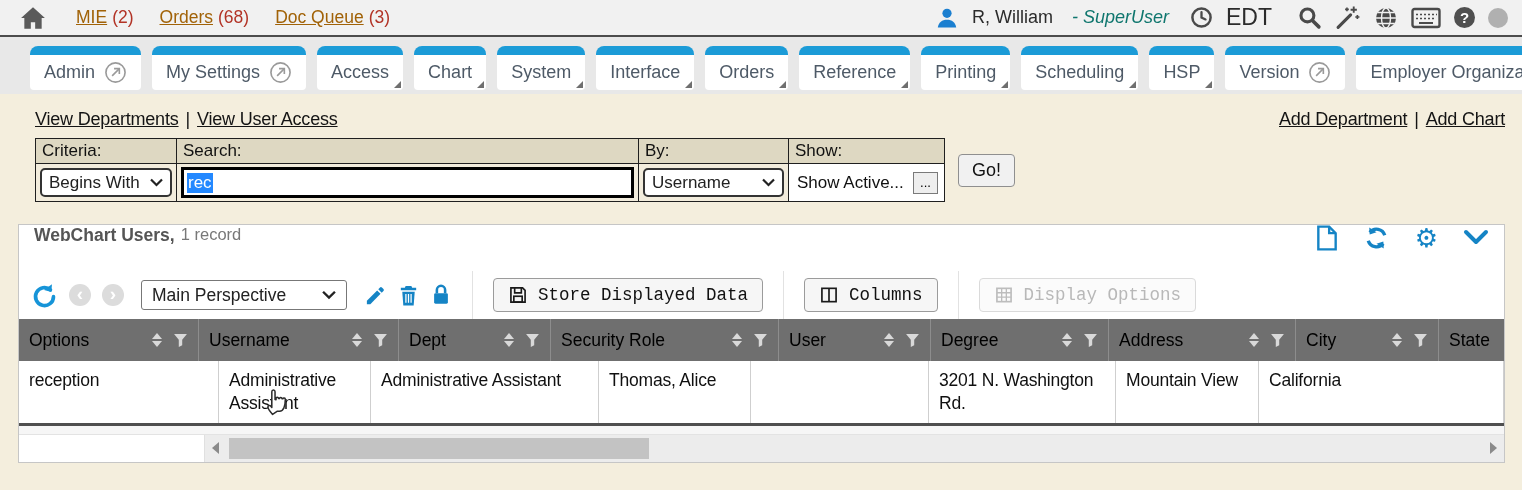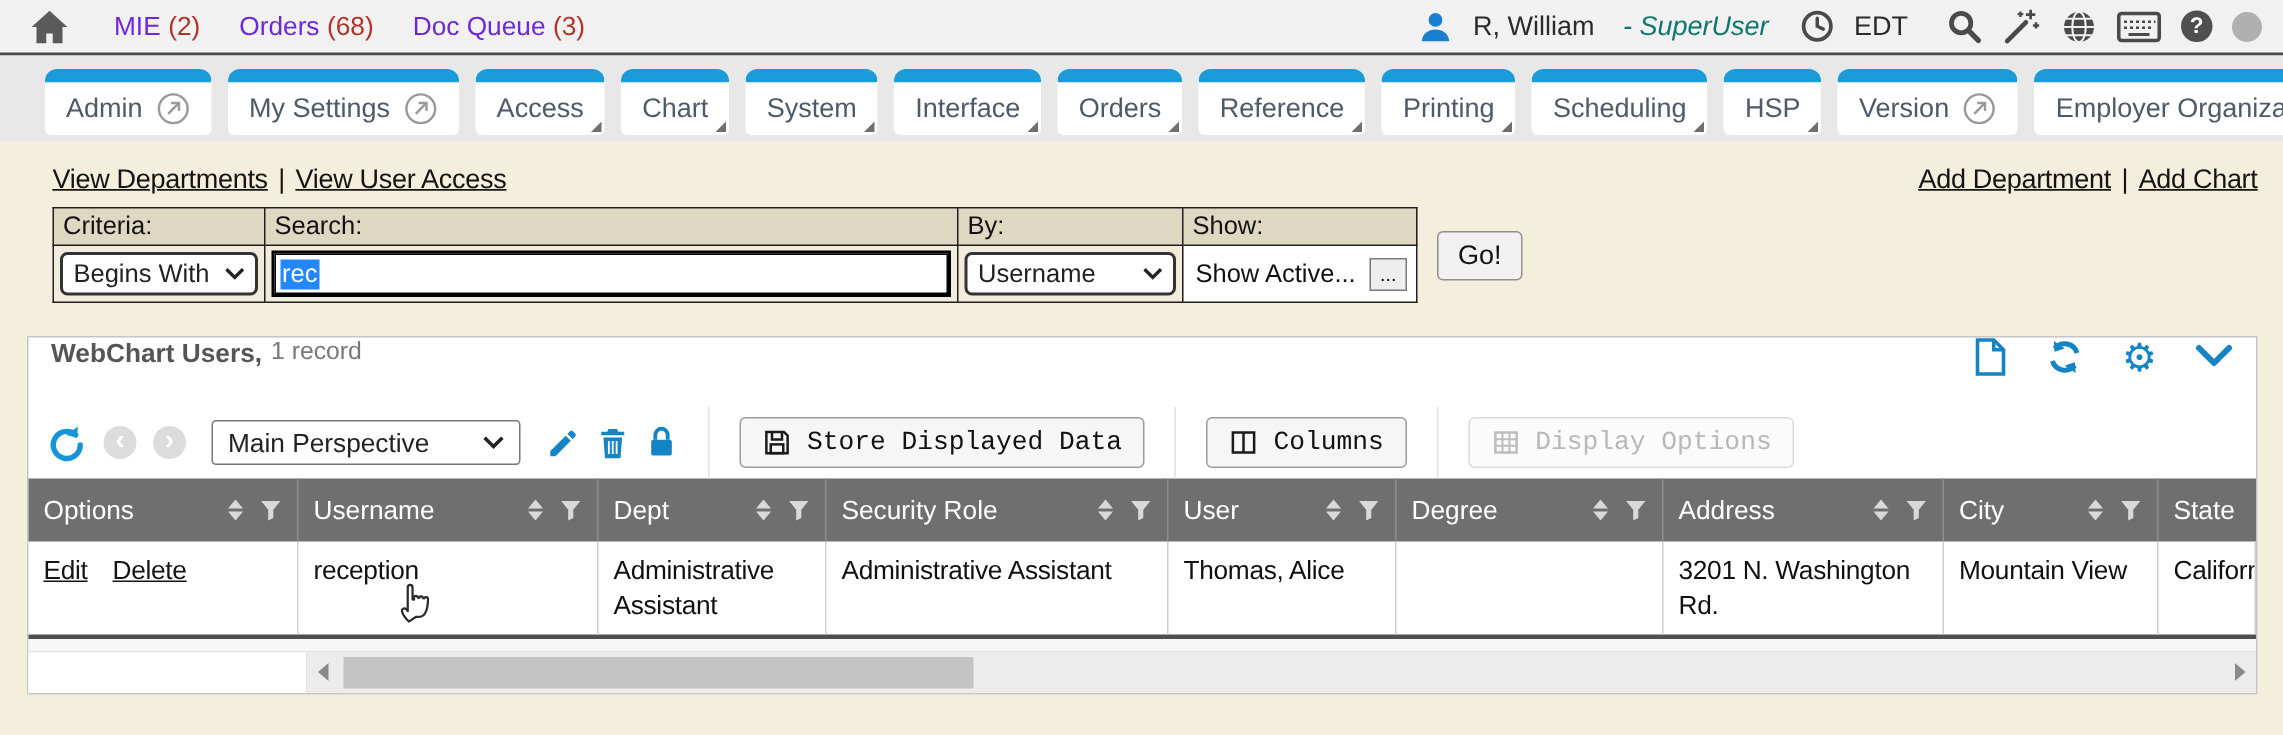--- a/index.html
+++ b/index.html
@@ -5,44 +5,44 @@
   * { margin:0; padding:0; box-sizing:border-box; }
   html,body { width:1522px; height:490px; overflow:hidden; }
   body { font-family:"Liberation Sans", sans-serif; background:#f4eedd; position:relative; color:#222; }
 
   
   .topbar { height:37px; background:#f1f1f1; border-bottom:2px solid #4c4c4c;
             display:flex; align-items:center; padding:0 14px; }
   .homeic { margin:0 0 0 6px; display:flex; }
   .qnav { display:flex; gap:26px; margin-left:30px; font-size:17.5px; }
   .qitem { display:flex; gap:5px; cursor:pointer; }
-  .qlabel { color:#6d28d9; }
+  .qlabel { color:#a16207;text-decoration:underline; }
   .qcount { color:#b23326; }
   .tright { margin-left:auto; display:flex; align-items:center; gap:13px; }
   .uname { font-size:18px; color:#2b2b2b; }
   .urole { font-size:18px; font-style:italic; color:#0f766e; margin-left:6px; }
-  .tz { font-size:18px; color:#2b2b2b; margin-right:6px; }
+  .tz { font-size:23px; color:#2b2b2b; margin-right:6px; }
   .helpic { width:21px; height:21px; border-radius:50%; background:#4f4f4f; color:#fff;
             display:flex; align-items:center; justify-content:center; font-size:15px; font-weight:bold; }
   .presence { width:20px; height:20px; border-radius:50%; background:#b0b0b0; }
 
   
   .tabstrip { height:57px; background:#e8e8e8; display:flex; align-items:flex-end;
               padding:0 0 4px 30px; gap:11px; overflow:hidden; white-space:nowrap; }
   .tab { position:relative; height:44px; background:#fff; border-top:9px solid #1b9bd7;
          border-radius:8px 8px 4px 4px; display:flex; align-items:center; gap:9px;
          padding:0 14px; cursor:pointer; flex:0 0 auto; }
   .tlabel { font-size:18px; color:#4e5a67; }
   .tcorner { position:absolute; right:2px; bottom:2px; width:0; height:0;
              border-left:7px solid transparent; border-bottom:7px solid #6f6f6f; }
   .extic { display:flex; }
 
   
   .linksrow { display:flex; justify-content:space-between; margin:15px 17px 8px 35px;
-              font-size:18px; letter-spacing:-0.2px;text-decoration:underline; }
+              font-size:18px; letter-spacing:-0.2px; }
   .lgroup { display:flex; gap:7px; }
   .alink { color:#141414; text-decoration:underline; cursor:pointer; }
   .lsep { color:#141414; }
 
   
   .formwrap { display:flex; align-items:flex-start; margin:0 0 0 35px; }
   table.sform { border-collapse:collapse; }
   .sform th { background:#ded8c2; border:1px solid #1f1f1f; font-weight:normal;
               text-align:left; font-size:17px; padding:2px 6px; height:25px; color:#111; }
   .sform td { border:1px solid #1f1f1f; padding:3px 4px; height:36px; background:#f2ecdc; vertical-align:middle; }
@@ -77,21 +77,21 @@
            display:flex; align-items:center; justify-content:space-between; padding:0 10px;
            font-size:17.5px; cursor:pointer; margin:0 6px; }
   .toolic { display:flex; cursor:pointer; }
   .vsep { width:1px; align-self:stretch; background:#e2e2e2; margin:0 9px; }
   .tbtn { display:flex; align-items:center; gap:10px; border:1px solid #9b9b9b; border-radius:4px;
           background:#f6f6f6; padding:6px 14px; font-size:17.5px; color:#111; cursor:pointer;
           font-family:Liberation Mono, monospace; }
   .tbtn.disabled { color:#b8b8b8; border-color:#dadada; background:#fbfbfb; cursor:default; }
 
   
-  .thead { display:flex; background:#6f6f6f; color:#ffffff; height:42px; font-size:17.5px; }
+  .thead { display:flex; background:#6f6f6f; color:#000000; height:42px; font-size:17.5px; }
   .th { display:flex; align-items:center; padding:0 10px; border-right:1px solid #8d8d8d; overflow:hidden; }
   .thicons { margin-left:auto; display:flex; align-items:center; gap:11px; padding-left:8px; }
   .sortic { display:flex; flex-direction:column; gap:2px; }
   .sortic i { display:block; width:0; height:0; border-left:5px solid transparent; border-right:5px solid transparent; }
   .sortic i.up { border-bottom:6px solid #d9d9d9; }
   .sortic i.dn { border-top:6px solid #d9d9d9; }
   .c-opt{width:180px;} .c-user{width:200px;} .c-dept{width:152px;} .c-sec{width:228px;}
   .c-usr{width:152px;} .c-deg{width:178px;} .c-addr{width:187px;} .c-city{width:143px;}
   .c-state{flex:1; border-right:none; white-space:nowrap;}
 
@@ -501,24 +501,20 @@
             <path d="M1 1h12L8.6 6.3v5.2L5.4 13V6.3z" fill="#d9d9d9"></path>
           </svg>
         </span>
     </div>
     <div class="th c-state">
       <span>State</span>
     </div>
   </div>
 
   <div class="trow">
-    <div class="td c-opt">
-      <a class="rowlink">Edit</a>
-      <a class="rowlink">Delete</a>
-    </div>
     <div class="td c-user">reception</div>
     <div class="td c-dept">Administrative Assistant</div>
     <div class="td c-sec">Administrative Assistant</div>
     <div class="td c-usr">Thomas, Alice</div>
     <div class="td c-deg"></div>
     <div class="td c-addr">3201 N. Washington Rd.</div>
     <div class="td c-city">Mountain View</div>
     <div class="td c-state">California</div>
   </div>
 

